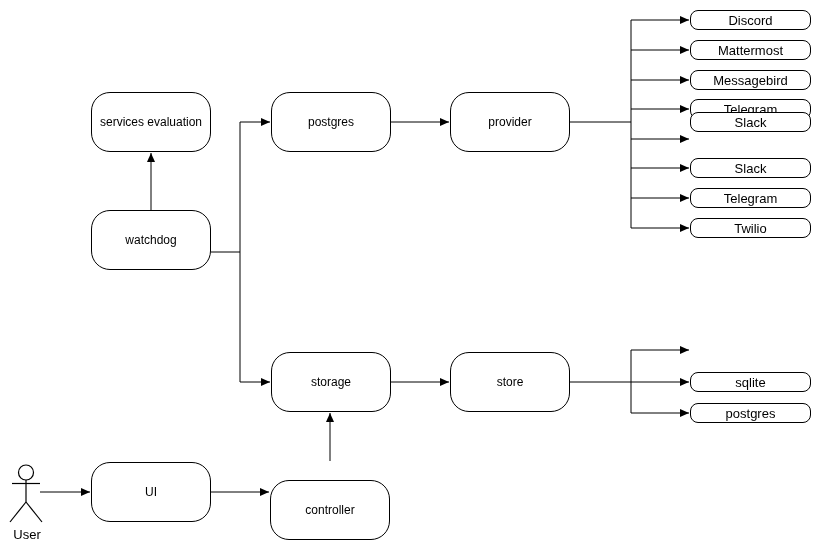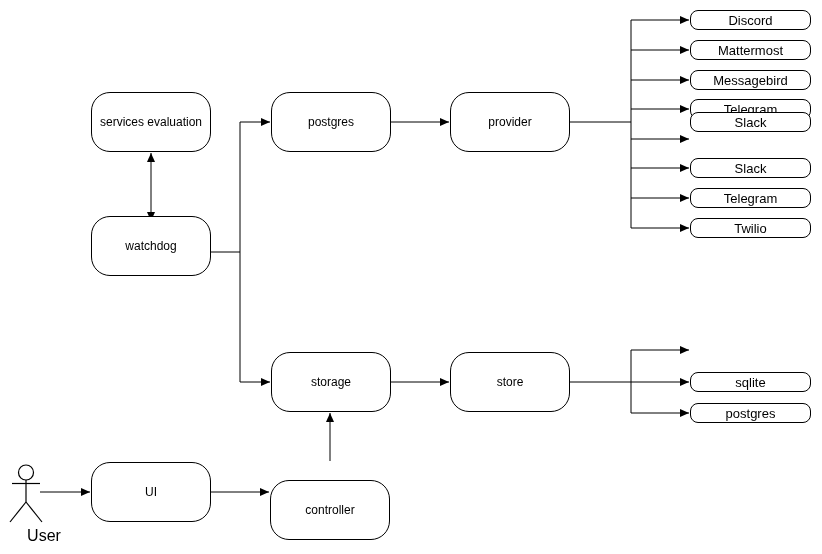--- a/index.html
+++ b/index.html
@@ -34,22 +34,22 @@
     box-sizing:border-box;
     border:1px solid var(--stroke);
     border-radius:8px;
     background:var(--fill);
     display:flex;align-items:center;justify-content:center;
     font-size:13px;color:var(--stroke);
     text-align:right;
   }
   .actor-label{
     position:absolute;
-    left:23px;top:527px;width:42px;
-    font-size:16px;color:var(--stroke);
+    left:6px;top:527px;width:42px;
+    font-size:13px;color:var(--stroke);
     text-align:center;
   }
 </style>
 </head>
 <body>
 
 <div class="canvas">
 
   <svg class="wires" viewBox="0 0 822 554" xmlns="http://www.w3.org/2000/svg">
     <defs>
@@ -99,21 +99,21 @@
     <g stroke="currentColor" stroke-width="1.2" fill="none">
       <circle cx="26" cy="472.5" r="7.5" fill="var(--fill)"></circle>
       <path d="M26,480 L26,502"></path>
       <path d="M12,483.5 L40,483.5"></path>
       <path d="M26,502 L10,522"></path>
       <path d="M26,502 L42,522"></path>
     </g>
   </svg>
 
   <div class="node" style="left:91px;top:92px">services evaluation</div>
-  <div class="node" style="left:91px;top:216px">watchdog</div>
+  <div class="node" style="left:91px;top:210px">watchdog</div>
   <div class="node" style="left:271px;top:92px">postgres</div>
   <div class="node" style="left:450px;top:92px">provider</div>
   <div class="node" style="left:271px;top:352px">storage</div>
   <div class="node" style="left:91px;top:462px">UI</div>
   <div class="node" style="left:450px;top:352px">store</div>
   <div class="node" style="left:270px;top:480px">controller</div>
 
   <div class="leaf" style="top:10px">Discord</div>
   <div class="leaf" style="top:40px">Mattermost</div>
   <div class="leaf" style="top:70px">Messagebird</div>

